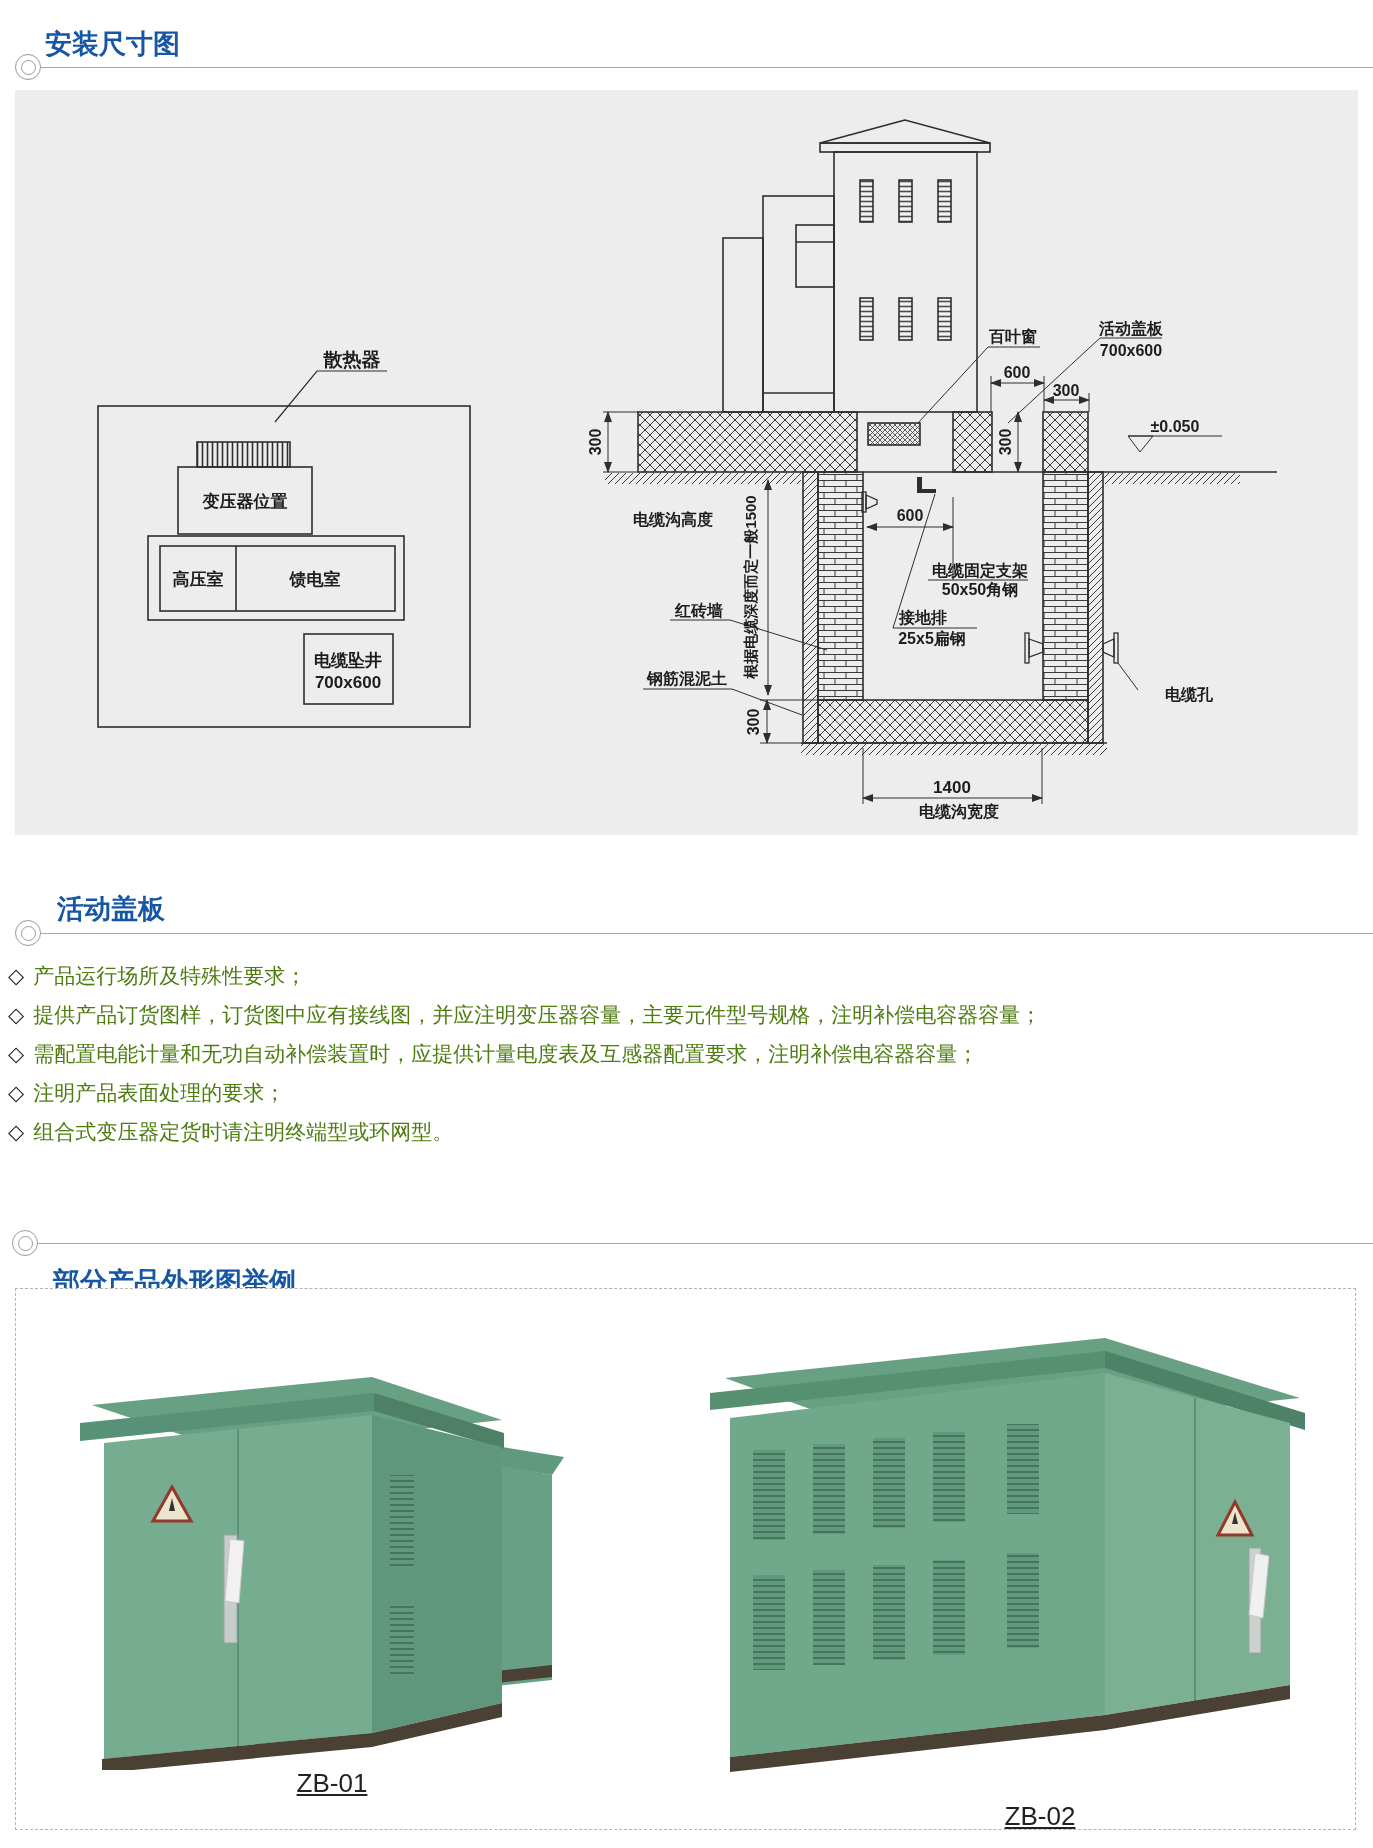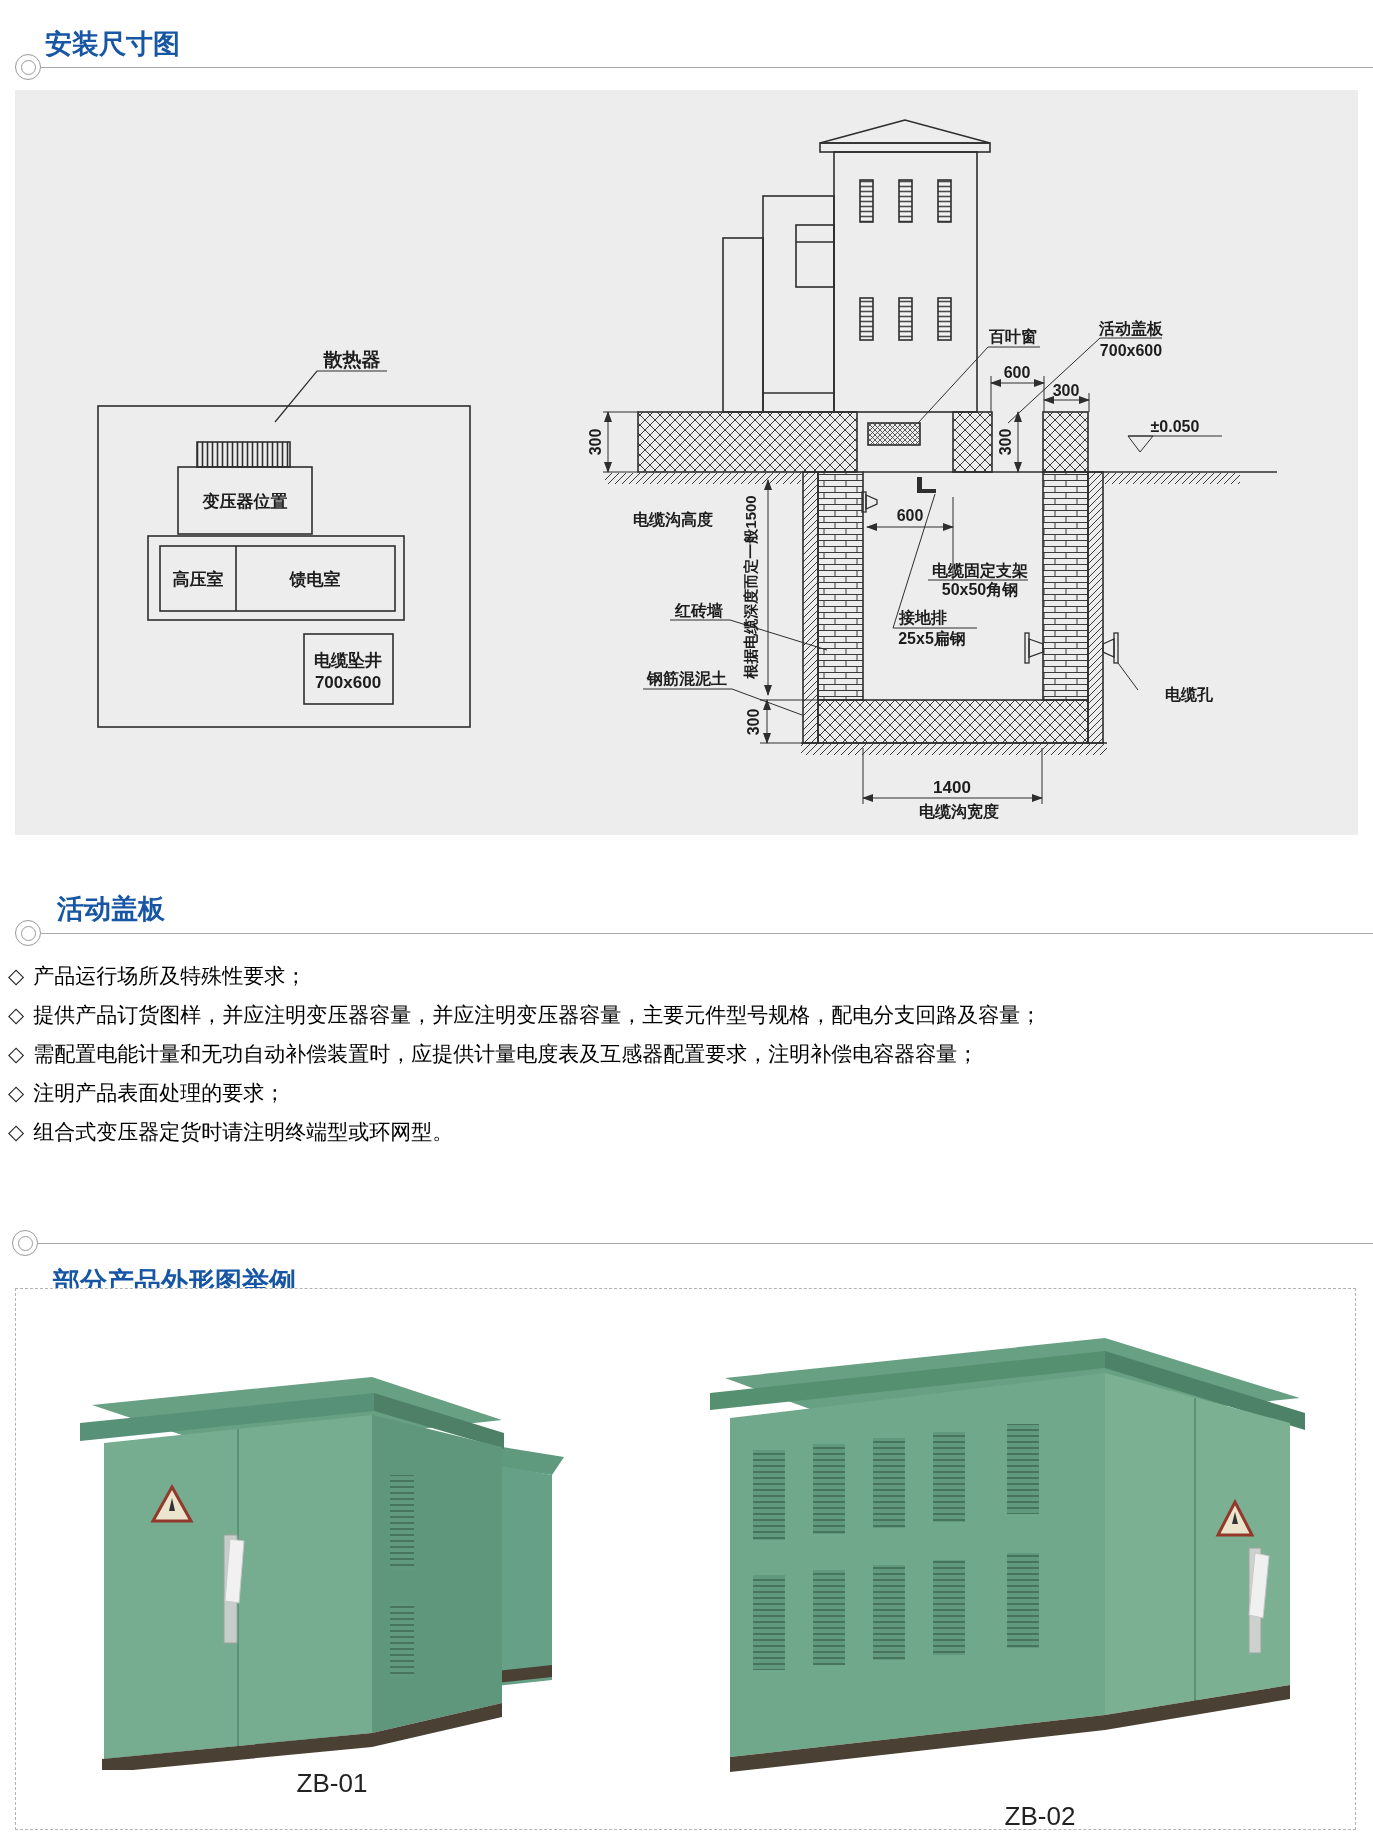--- a/index.html
+++ b/index.html
@@ -10,26 +10,26 @@
   .sec-line{position:absolute;height:1px;background:#a8a8a8;}
   .ring{position:absolute;width:24px;height:24px;border:1px solid #9a9a9a;border-radius:50%;
         display:flex;align-items:center;justify-content:center;background:#fff;}
   .ring .inner{width:13px;height:13px;border:1px solid #9a9a9a;border-radius:50%;}
   
   .panel{position:absolute;left:15px;top:90px;width:1343px;height:745px;background:#ededee;}
   svg text{font-family:"Liberation Sans",sans-serif;fill:#1d1d1d;}
   
   .bullet-row{position:absolute;left:8px;display:flex;align-items:flex-start;white-space:nowrap;}
   .bullet-row .dia{font-size:21px;color:#222;margin-right:9px;line-height:26px;}
-  .bullet-row .btxt{font-size:21px;color:#000000;line-height:26px;}
+  .bullet-row .btxt{font-size:21px;color:#4d7c0f;line-height:26px;}
   
   .dash-box{position:absolute;left:15px;top:1288px;width:1341px;height:542px;
             border:1px dashed #b3b3b3;background:#fff;box-sizing:border-box;}
   .photo{position:absolute;}
-  .caption{position:absolute;font-size:26px;color:#222;text-align:center;}
+  .caption{position:absolute;font-size:26px;color:#222;text-align:center;text-decoration:underline;}
 </style>
 </head>
 <body>
 
 <div class="page">
 
   <div class="sec-title" style="left:45px;top:26px;">安装尺寸图</div>
   <div class="ring" style="left:15px;top:54px;">
       <div class="inner"></div>
     </div>
@@ -202,21 +202,21 @@
       <div class="inner"></div>
     </div>
   <div class="sec-line" style="left:41px;top:933px;width:1332px;"></div>
 
   <div class="bullet-row" style="top:963px;">
     <span class="dia">◇</span>
     <span class="btxt">产品运行场所及特殊性要求；</span>
   </div>
   <div class="bullet-row" style="top:1002px;">
     <span class="dia">◇</span>
-    <span class="btxt">提供产品订货图样，并应注明变压器容量，并应注明变压器容量，主要元件型号规格，配电分支回路及容量；</span>
+    <span class="btxt">提供产品订货图样，订货图中应有接线图，并应注明变压器容量，主要元件型号规格，注明补偿电容器容量；</span>
   </div>
   <div class="bullet-row" style="top:1041px;">
     <span class="dia">◇</span>
     <span class="btxt">需配置电能计量和无功自动补偿装置时，应提供计量电度表及互感器配置要求，注明补偿电容器容量；</span>
   </div>
   <div class="bullet-row" style="top:1080px;">
     <span class="dia">◇</span>
     <span class="btxt">注明产品表面处理的要求；</span>
   </div>
   <div class="bullet-row" style="top:1119px;">

